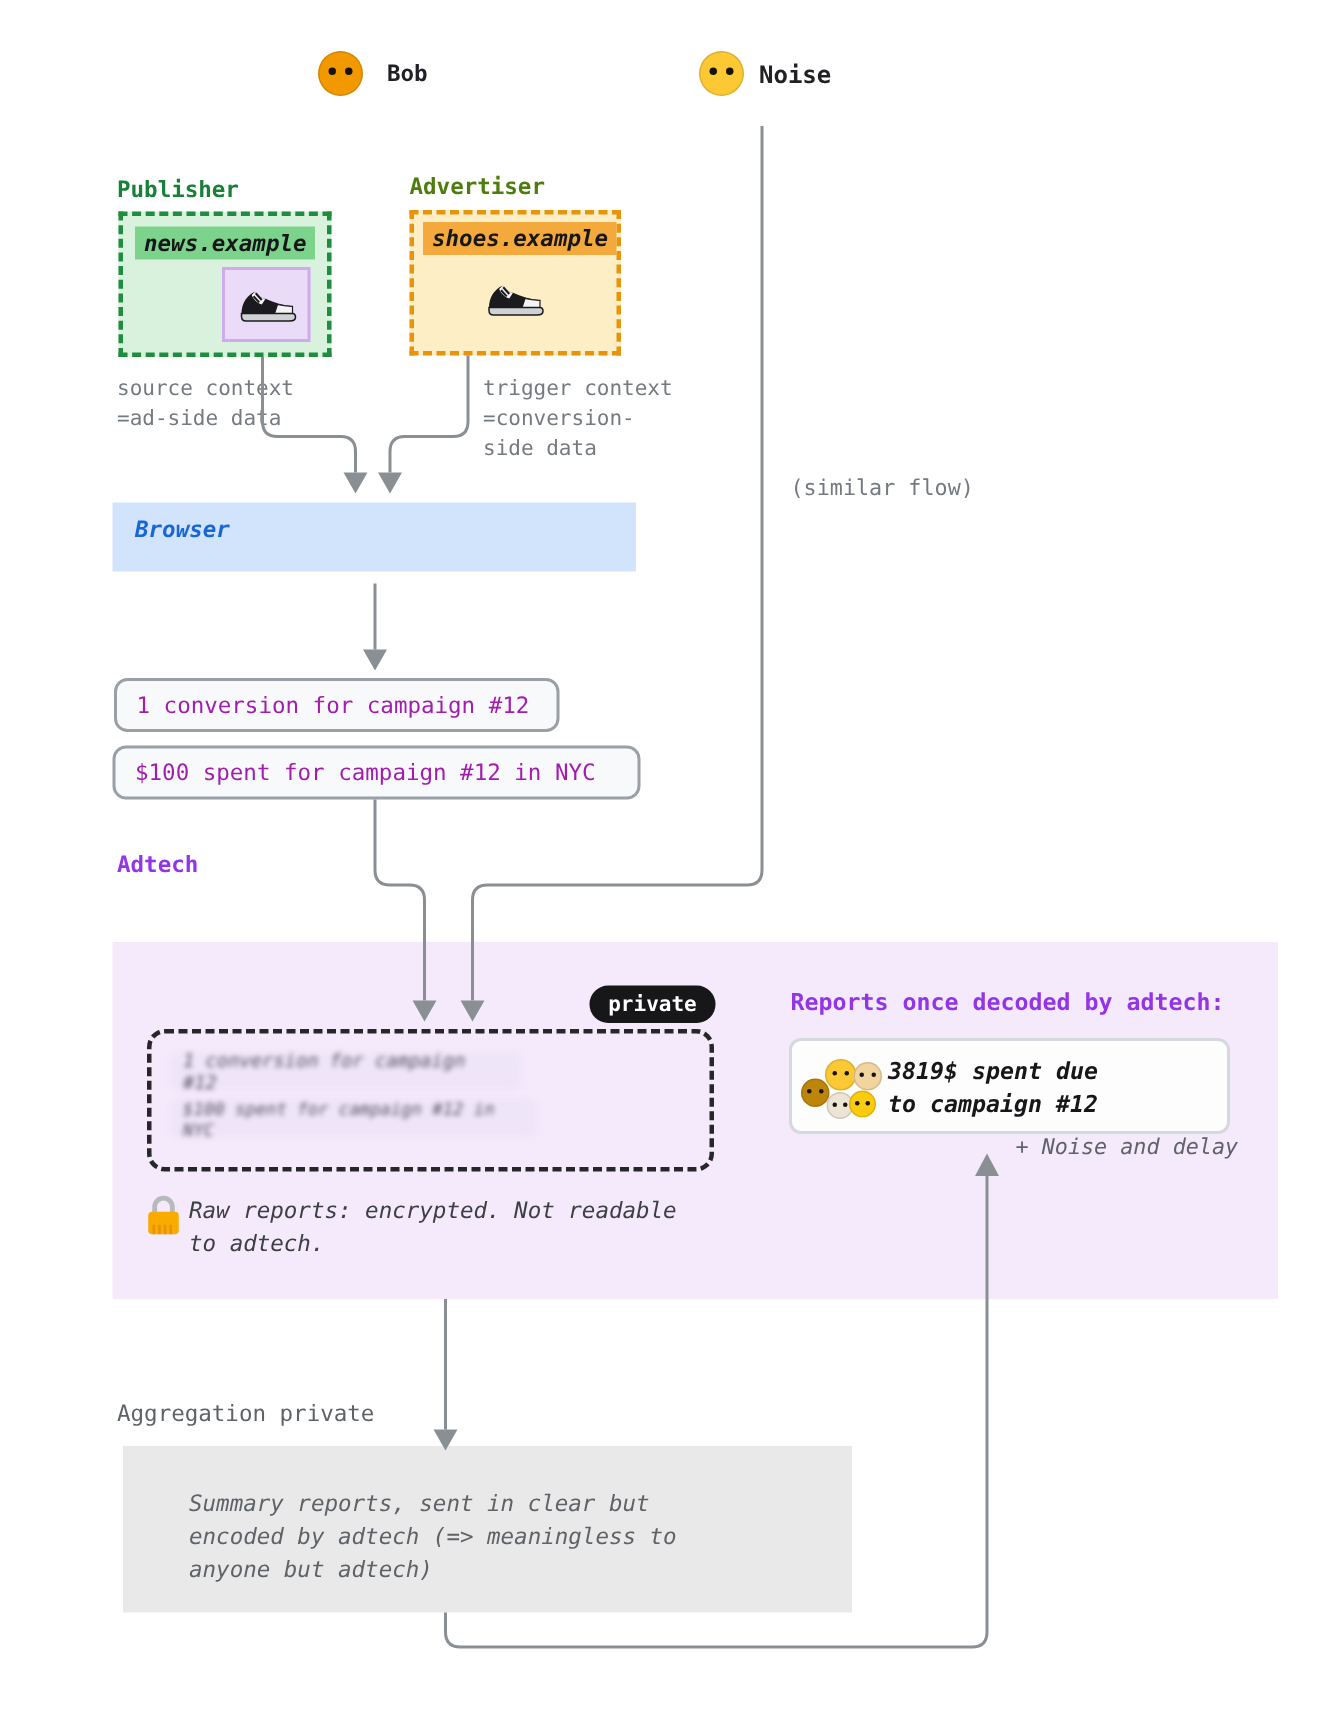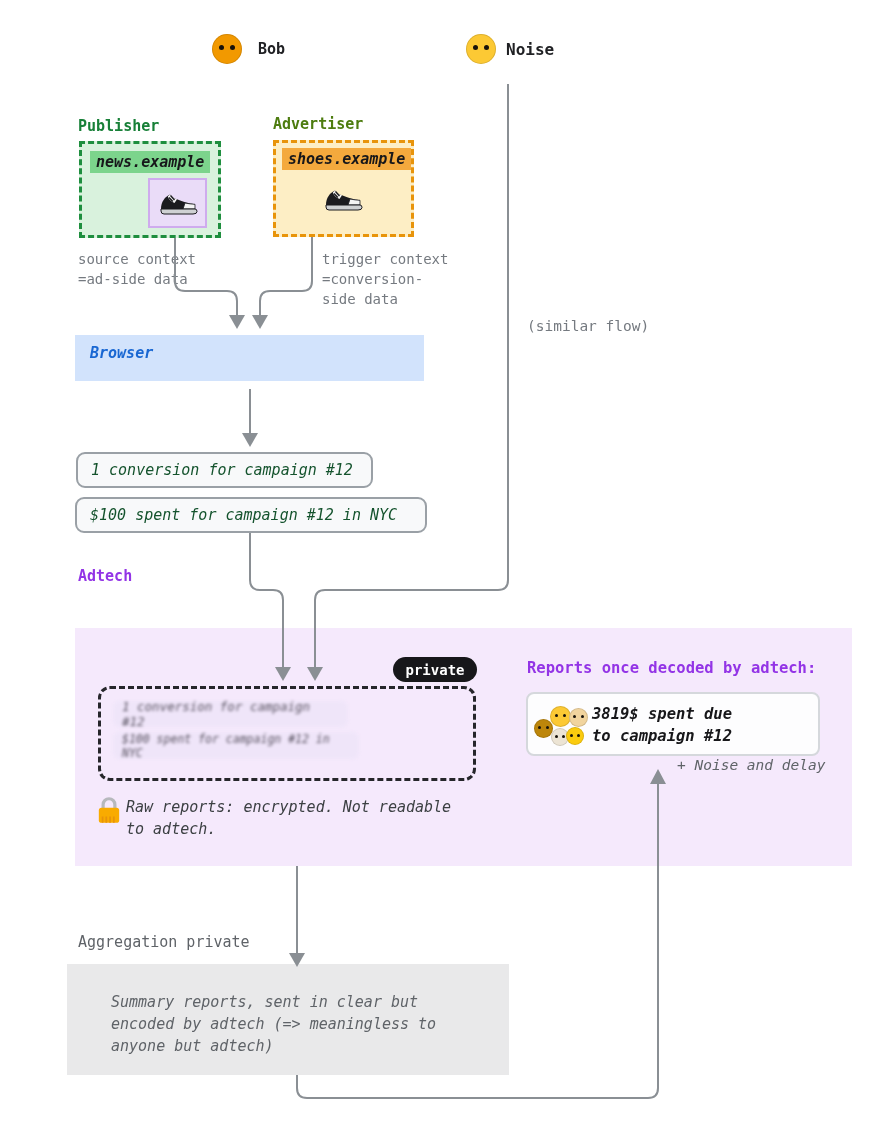--- a/index.html
+++ b/index.html
@@ -22,21 +22,21 @@
   .site-card{position:absolute;border:3px dashed;box-sizing:border-box;}
   .site-pill{position:absolute;font-weight:bold;font-style:italic;font-size:15px;color:#17171a;
              padding:2px 6px;line-height:18px;}
 
   
   .browser-bar{position:absolute;background:#d2e3fc;font-style:italic;}
 
   
   .report-chip{position:absolute;background:#f8f9fa;border:2px solid #9aa0a6;border-radius:9px;
                box-sizing:border-box;display:flex;align-items:center;padding:0 13px;
-               font-style:italic;font-size:15px;color:#14532d;text-align:center;}
+               font-size:15px;color:#a21caf;text-align:center;}
 
   
   .adtech-panel{position:absolute;background:#f5e9fc;}
   .private-pill{position:absolute;background:#17171a;color:#ffffff;font-weight:bold;font-size:14px;
                 border-radius:13px;display:flex;align-items:center;justify-content:center;}
   .dashed-box{position:absolute;border:3px dashed #26262b;border-radius:12px;box-sizing:border-box;}
   .blur-pill{position:absolute;background:#efe5f9;border-radius:7px;display:flex;align-items:center;
              padding:0 9px;color:#57515f;font-style:italic;filter:blur(1.8px);box-sizing:border-box;}
 
   .decoded-box{position:absolute;background:#fdfdfe;border:2px solid #d5d8dc;border-radius:8px;box-sizing:border-box;}
@@ -126,21 +126,21 @@
         <div class="face" style="left: 41px; top: 14px; width: 19px; height: 19px; background: rgb(241, 212, 158);"></div>
         <div class="face" style="left: 23px; top: 34px; width: 18px; height: 18px; background: rgb(236, 228, 212);"></div>
         <div class="face" style="left: 38px; top: 33px; width: 18px; height: 18px; background: rgb(251, 203, 14);"></div>
       </div>
     <div class="abs pre it" style="left:64px;top:9px;font-size:15.5px;font-weight:bold;line-height:22px;color:#17171a;">3819$ spent due
 to campaign #12</div>
   </div>
   <div class="abs it" style="left:677px;top:757px;font-size:14.5px;color:#5f6368;">+ Noise and delay</div>
 
   <div class="abs" style="left:78px;top:933px;font-size:15px;color:#5f6368;">Aggregation private</div>
-  <div class="gray-box" style="left:67px;top:964px;width:442px;height:111px;">
+  <div class="gray-box" style="left:82px;top:964px;width:442px;height:111px;padding-left:44px;">
     <div class="abs pre it" style="left:44px;top:27px;font-size:15px;line-height:22px;color:#5f6368;">Summary reports, sent in clear but
 encoded by adtech (=&gt; meaningless to
 anyone but adtech)</div>
   </div>
 
   <svg class="connectors" width="894" height="1144" viewBox="0 0 894 1144">
     <g fill="none" stroke="#8a8f94" stroke-width="2">
       <path d="M175,238 L175,281 Q175,291 185,291 L227,291 Q237,291 237,301 L237,315"></path>
       <path d="M312,237 L312,281 Q312,291 302,291 L270,291 Q260,291 260,301 L260,315"></path>
       <path d="M250,389 L250,433"></path>

